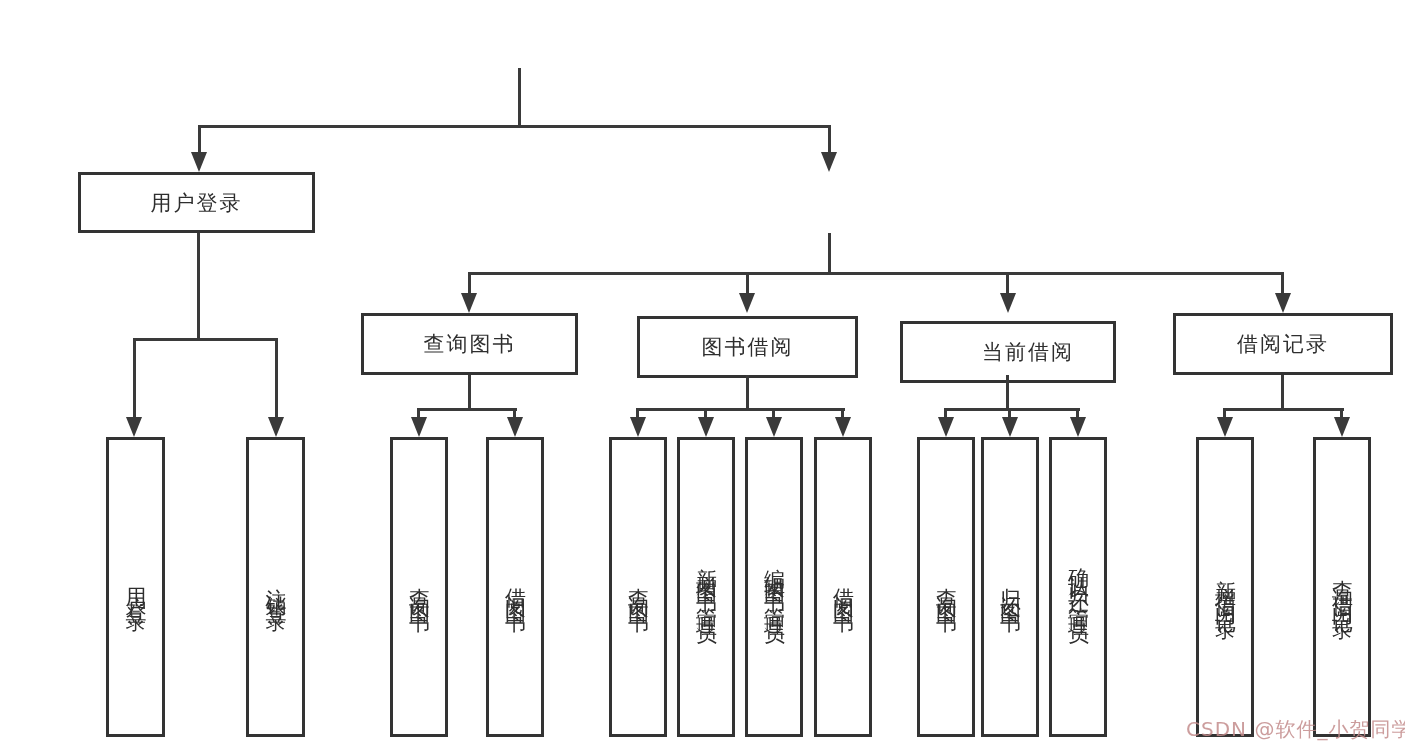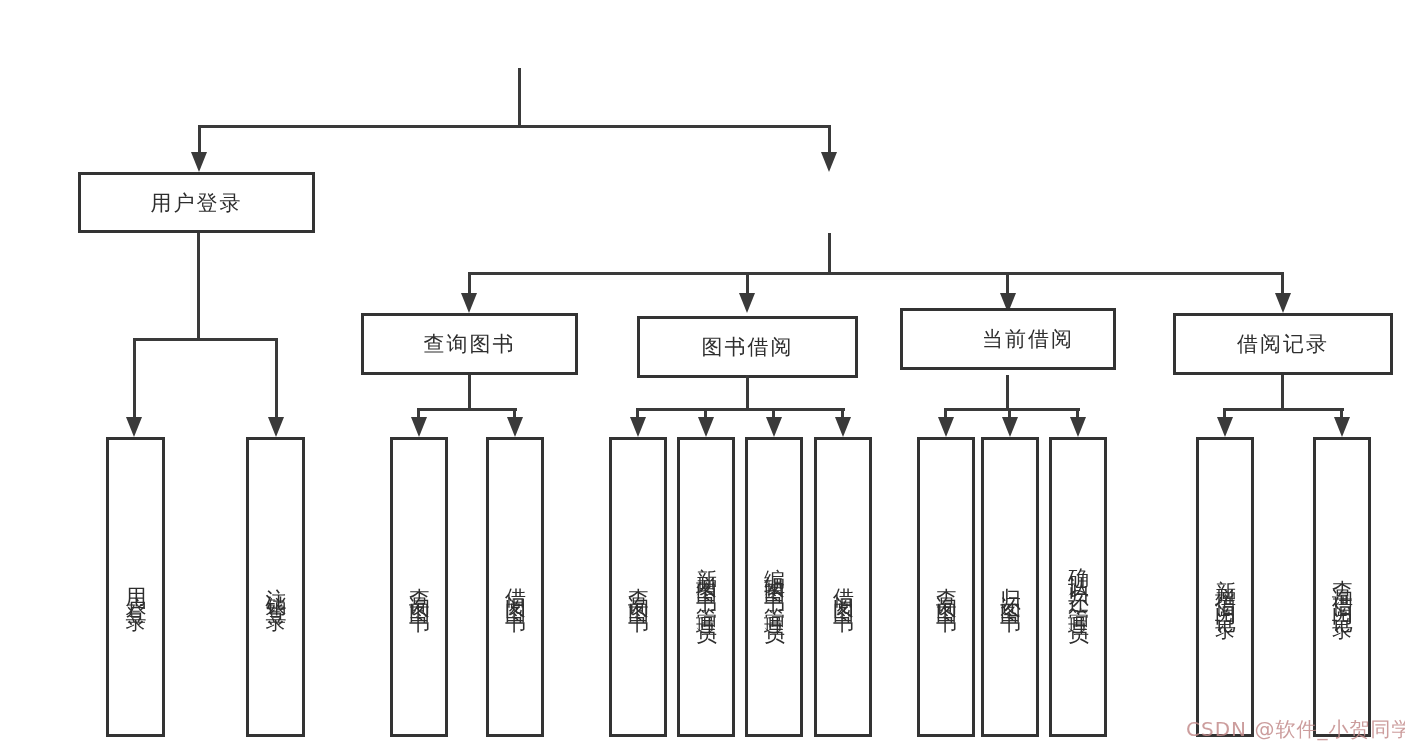--- a/index.html
+++ b/index.html
@@ -81,21 +81,21 @@
   <div class="arrow" style="left:461px; top:293px;"></div>
   <div class="line" style="left:746px; top:272px; width:3px; height:22px;"></div>
   <div class="arrow" style="left:739px; top:293px;"></div>
   <div class="line" style="left:1006px; top:272px; width:3px; height:22px;"></div>
   <div class="arrow" style="left:1000px; top:293px;"></div>
   <div class="line" style="left:1281px; top:272px; width:3px; height:22px;"></div>
   <div class="arrow" style="left:1275px; top:293px;"></div>
 
   <div class="box h-label" style="left:361px; top:313px; width:217px; height:62px;">查询图书</div>
   <div class="box h-label" style="left:637px; top:316px; width:221px; height:62px;">图书借阅</div>
-  <div class="box h-label" style="left:900px; top:308px; width:216px; height:62px;padding-left:40px;">当前借阅</div>
+  <div class="box h-label" style="left:900px; top:321px; width:216px; height:62px;padding-left:40px;">当前借阅</div>
   <div class="box h-label" style="left:1173px; top:313px; width:220px; height:62px;">借阅记录</div>
 
   <div class="line" style="left:468px; top:375px; width:3px; height:33px;"></div>
   <div class="line" style="left:417px; top:408px; width:100px; height:3px;"></div>
   <div class="line" style="left:417px; top:408px; width:3px; height:11px;"></div>
   <div class="arrow" style="left:411px; top:417px;"></div>
   <div class="line" style="left:513px; top:408px; width:3px; height:11px;"></div>
   <div class="arrow" style="left:507px; top:417px;"></div>
 
   <div class="box vbox" style="left:390px; top:437px; width:58px; height:300px;">查询图书</div>

